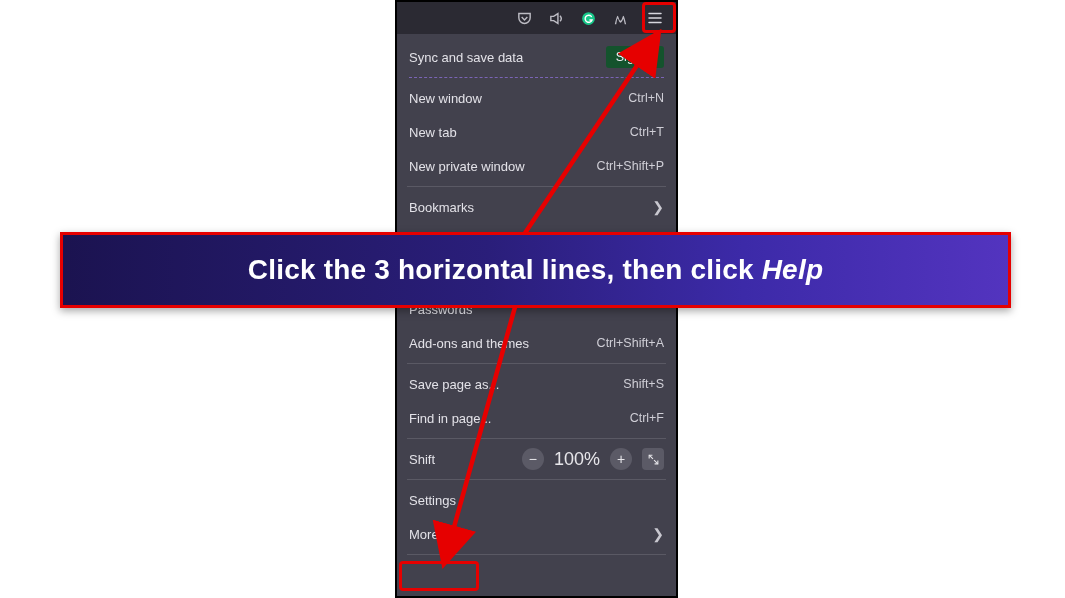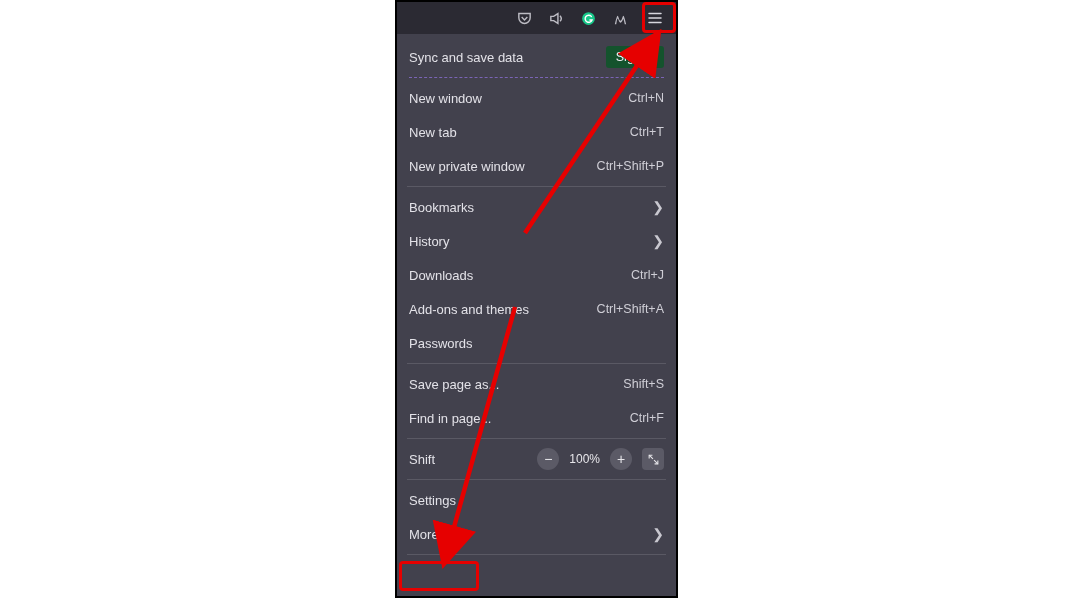--- a/index.html
+++ b/index.html
@@ -12,21 +12,21 @@
   .row{display:flex;align-items:center;justify-content:space-between;height:34px;padding:0 12px;font-size:13px;color:#e3e2e8}
   .row .lab{white-space:nowrap}
   .row .sc{font-size:12.5px;color:#cfced6}
   .btn-signin{background:#14532d;border-radius:3px;padding:4px 10px;font-size:12.5px;color:#f0eff5}
   .sep{height:1px;background:#5a5964;margin:3px 10px}
   .sep-dash{height:0;border-top:1px dashed #7b64b5;margin:3px 12px}
   .chev{color:#c9c8d0;font-size:14px}
   .zoom-ctrls{display:flex;align-items:center;gap:10px}
   .rnd{width:22px;height:22px;border-radius:50%;background:#5b5a66;display:flex;align-items:center;justify-content:center;font-size:14px;color:#e7e6ea}
   .sq{width:22px;height:22px;border-radius:4px;background:#5b5a66;display:flex;align-items:center;justify-content:center}
-  .zval{font-size:12px;color:#e7e6ea}
+  .zval{font-size:18px;color:#e7e6ea}
   
   .banner{position:absolute;left:60px;top:232px;width:945px;height:70px;border:3px solid #e60000;background:linear-gradient(90deg,#1b1350 0%,#2a1e7a 45%,#3c2aa8 72%,#5334bf 100%);box-shadow:0 3px 8px rgba(0,0,0,.35);display:flex;align-items:center;justify-content:center}
   .banner-text{color:#fff;font-weight:700;font-size:28px;letter-spacing:.2px}
   .banner-text i{font-style:italic}
   
   .hl{position:absolute;border:3px solid #e60000;border-radius:4px;box-sizing:border-box;pointer-events:none}
   .hl-hamburger{left:642px;top:2px;width:34px;height:31px}
   .hl-help{left:399px;top:561px;width:80px;height:30px}
   
   svg.arrows{position:absolute;left:0;top:0;width:1065px;height:598px;pointer-events:none}
@@ -97,25 +97,25 @@
       </div>
       <div class="row">
         <span class="lab">History</span>
         <span class="chev">❯</span>
       </div>
       <div class="row">
         <span class="lab">Downloads</span>
         <span class="sc">Ctrl+J</span>
       </div>
       <div class="row">
+        <span class="lab">Passwords</span>
+      </div>
+      <div class="row">
         <span class="lab">Add-ons and themes</span>
         <span class="sc">Ctrl+Shift+A</span>
-      </div>
-      <div class="row">
-        <span class="lab">Passwords</span>
       </div>
       <div class="sep"></div>
 
       <div class="row">
         <span class="lab">Save page as...</span>
         <span class="sc">Shift+S</span>
       </div>
       <div class="row">
         <span class="lab">Find in page...</span>
         <span class="sc">Ctrl+F</span>
@@ -146,20 +146,25 @@
         <span class="chev">❯</span>
       </div>
       <div class="sep"></div>
       <div class="row">
         
         
       </div>
     </div>
   </div>
 
+  <div class="banner">
+    <div class="banner-text">
+      <span>Click the 3 horizontal lines, then click </span><i>Help</i>
+    </div>
+  </div>
 
   <div class="hl hl-hamburger"></div>
   <div class="hl hl-help"></div>
 
   <svg class="arrows">
     <defs>
       <marker id="ah" markerWidth="10" markerHeight="10" refX="7" refY="5" orient="auto">
         <path d="M0,0 L10,5 L0,10 Z" fill="#e60000"></path>
       </marker>
     </defs>

